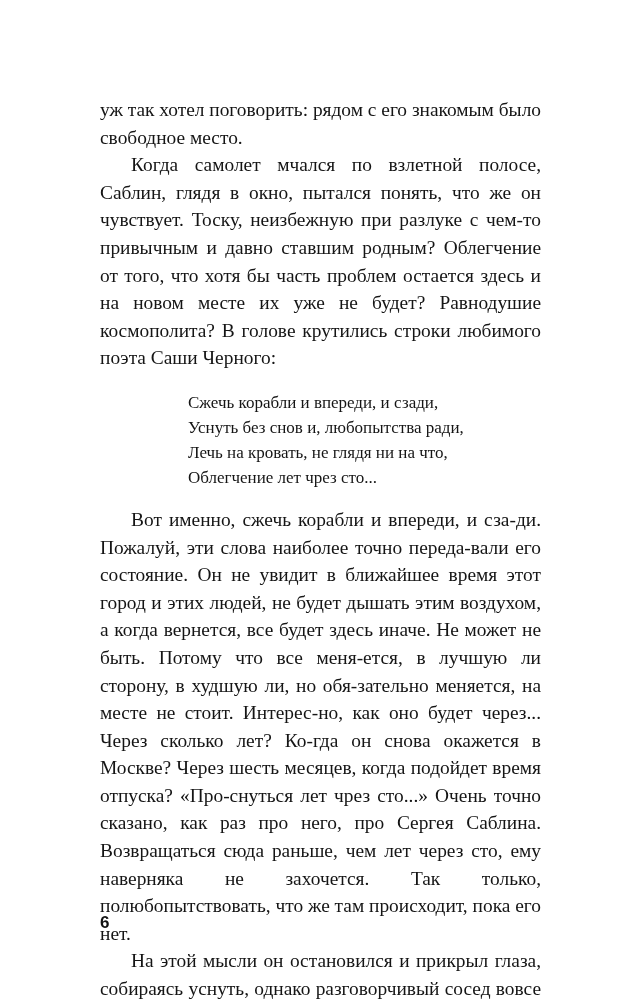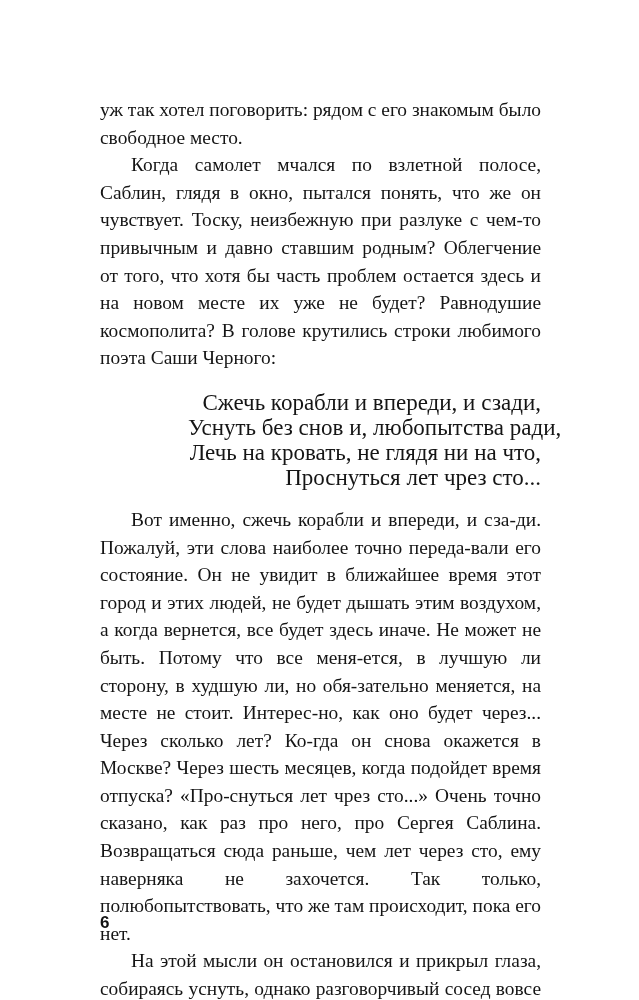--- a/index.html
+++ b/index.html
@@ -33,23 +33,23 @@
   }
   p.para {
     margin: 0;
   }
   p.indent {
     text-indent: 1.6em;
   }
   .verse {
     margin: 18px 0 16px 0;
     padding-left: 88px;
-    font-size: 23px;
+    font-size: 17px;
     line-height: 25px;
-    text-align: right;
+    text-align: left;
   }
   .verse .line {
     white-space: nowrap;
   }
   .folio {
     position: absolute;
     left: 100px;
     bottom: 67px;
     font-family: "Liberation Sans", sans-serif;
     font-weight: bold;
@@ -62,21 +62,21 @@
 
 <div class="page">
   <div class="body-text">
     <p class="para">уж так хотел поговорить: рядом с его знакомым было свободное место.</p>
     <p class="para indent">Когда самолет мчался по взлетной полосе, Саблин, глядя в окно, пытался понять, что же он чувствует. Тоску, неизбежную при разлуке с чем-то привычным и давно ставшим родным? Облегчение от того, что хотя бы часть проблем остается здесь и на новом месте их уже не будет? Равнодушие космополита? В голове крутились строки любимого поэта Саши Черного:</p>
 
     <div class="verse">
       <div class="line">Сжечь корабли и впереди, и сзади,</div>
       <div class="line">Уснуть без снов и, любопытства ради,</div>
       <div class="line">Лечь на кровать, не глядя ни на что,</div>
-      <div class="line">Проснуться лет чрез сто...</div>
+      <div class="line">Облегчение лет чрез сто...</div>
     </div>
 
     <p class="para indent">Вот именно, сжечь корабли и впереди, и сза-ди. Пожалуй, эти слова наиболее точно переда-вали его состояние. Он не увидит в ближайшее время этот город и этих людей, не будет дышать этим воздухом, а когда вернется, все будет здесь иначе. Не может не быть. Потому что все меня-ется, в лучшую ли сторону, в худшую ли, но обя-зательно меняется, на месте не стоит. Интерес-но, как оно будет через... Через сколько лет? Ко-гда он снова окажется в Москве? Через шесть месяцев, когда подойдет время отпуска? «Про-снуться лет чрез сто...» Очень точно сказано, как раз про него, про Сергея Саблина. Возвращаться сюда раньше, чем лет через сто, ему наверняка не захочется. Так только, полюбопытствовать, что же там происходит, пока его нет.</p>
     <p class="para indent">На этой мысли он остановился и прикрыл глаза, собираясь уснуть, однако разговорчивый сосед вовсе не намеревался упускать возмож-ность скоротать время полета приятельской бол-товней. Он начал задавать Сергею обычные в та-</p>
   </div>
 
   <div class="folio">6</div>
 </div>
 
 </body></html>

